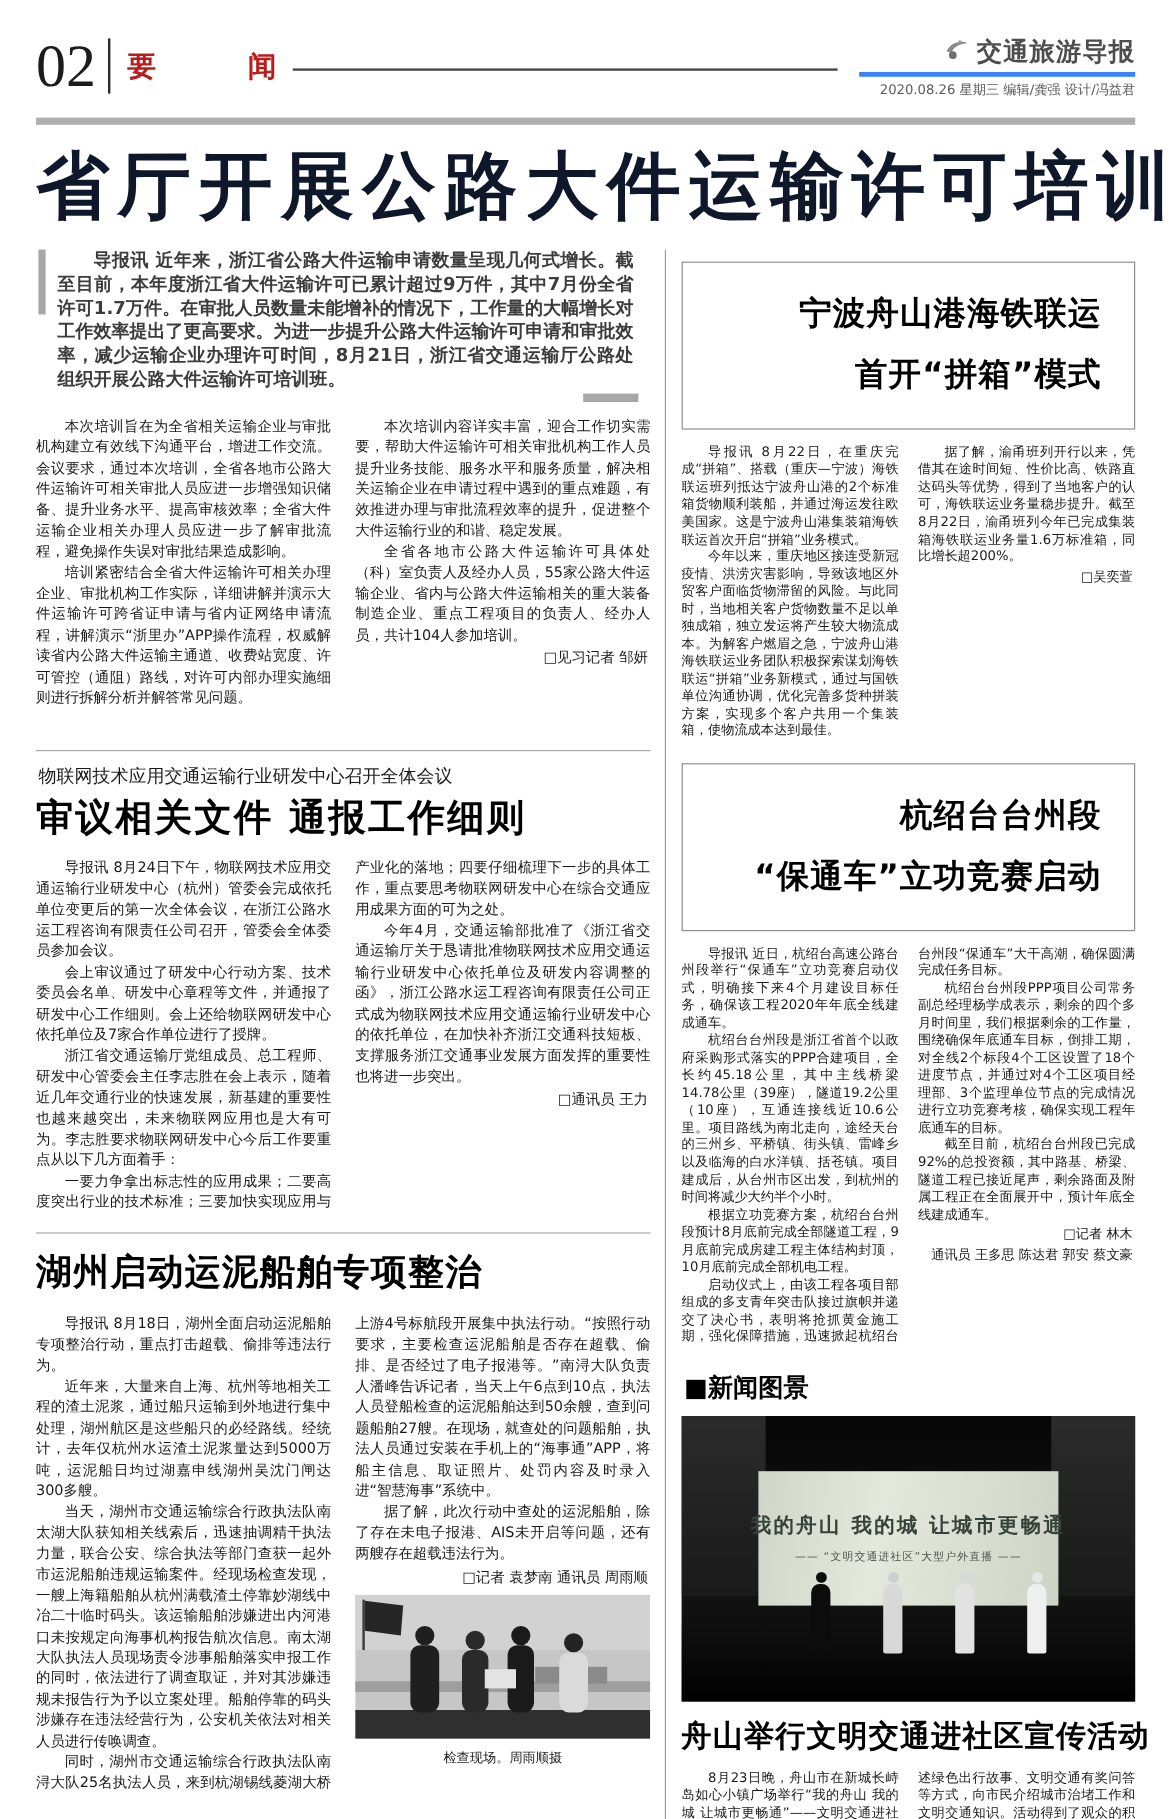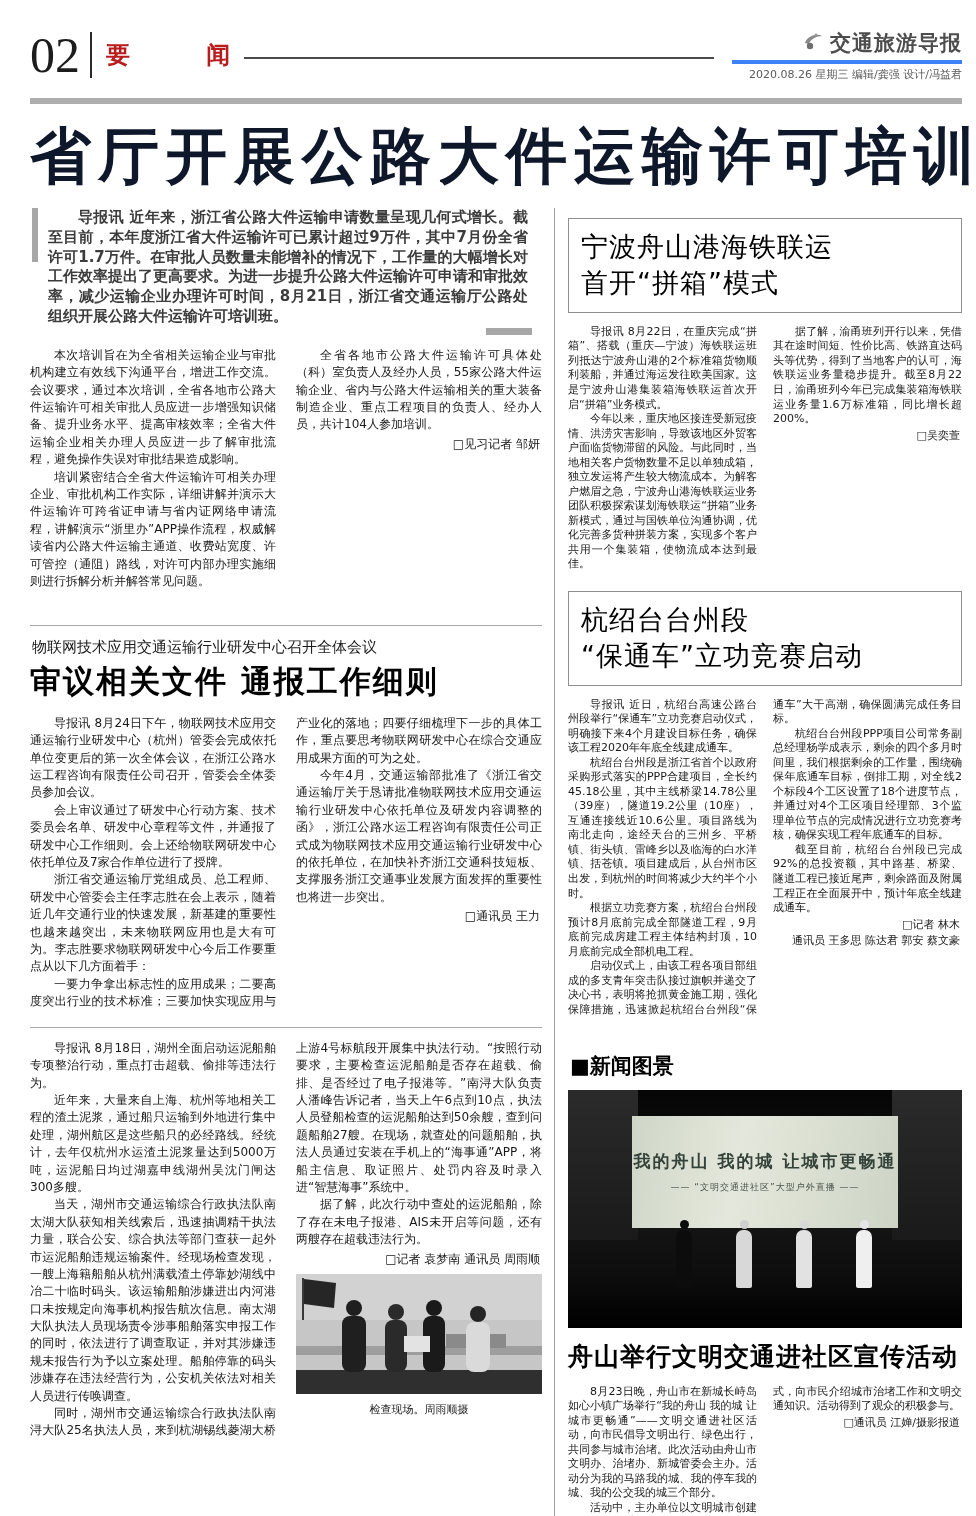--- a/index.html
+++ b/index.html
@@ -1,19 +1,19 @@
 <!DOCTYPE html>
 <html><head>
 <meta charset="utf-8">
 <style>
   html,body{margin:0;padding:0;background:#e8e8e8;}
   .page{
     position:relative; width:976px; height:1516px; margin:0 auto;
     background:#ffffff; overflow:hidden; box-sizing:border-box;
-    padding:26px 14px 0 30px;
+    padding:26px 30px 0 30px;
     font-family:"DejaVu Sans","Liberation Sans",sans-serif; color:#141414;
   }
   
   .hdr{display:flex; align-items:center; height:58px;}
   .pagenum{font-family:"Liberation Serif","DejaVu Serif",serif; font-size:50px; line-height:1; color:#1c1c1c; font-weight:400;}
   .hdr-sep{width:2px; height:46px; background:#2a2a2a; margin:0 14px 0 10px;}
   .section-title{font-size:24px; font-weight:bold; color:#b91c1c; letter-spacing:34px; white-space:nowrap;}
   .hdr-line{flex:1; height:2px; background:#4a4a4a; margin:6px 18px 0 -20px;}
   .masthead{width:230px; text-align:right; flex:none;}
   .masthead-top{display:flex; justify-content:flex-end; align-items:center; gap:5px;text-align:center;}
@@ -45,29 +45,29 @@
   .art1-body{height:266px;}
   .kicker{font-size:15px; color:#1a1a1a; margin:2px 0 4px 2px;}
   .sub-headline{font-size:31px; font-weight:900; color:#000; margin:0 0 12px 0; letter-spacing:2px;}
   .art2-body{height:300px;}
   .art3-headline{font-size:30px; font-weight:900; color:#000; margin:6px 0 14px 0; letter-spacing:1px;}
   .art3-body{height:404px;}
   figure{margin:6px 0 0 0; break-inside:avoid; background:#fff; position:relative; z-index:2;}
   .photo-caption{font-size:11px; text-align:center; margin-top:3px; color:#222;}
   
   .head-box{border:1px solid #8f8f8f; padding:10px 12px; margin-bottom:12px;}
-  .head-box .h2{font-size:27px; font-weight:400; color:#000; line-height:1.35; letter-spacing:1px; margin:0;}
+  .head-box .h2{font-size:27px; font-weight:700; color:#000; line-height:1.35; letter-spacing:1px; margin:15px;text-align:right;}
   .nb-body{height:252px; margin-bottom:14px;}
   .hst-body{height:338px; margin-bottom:16px;}
   .photo-section-header{font-size:21px; font-weight:bold; color:#000; margin:2px 0 10px 2px;}
   
   .stage-photo{position:relative; width:100%; height:238px; background:linear-gradient(#060606,#151515 55%,#050505); overflow:hidden; margin-bottom:12px;}
   .bldg{position:absolute; top:0; width:70px; height:150px; background:linear-gradient(#2b2b2b,#1a1a1a);}
   .bldg.l{left:0;} .bldg.r{right:0;}
-  .screen{position:absolute; left:64px; right:64px; top:26px; height:112px;
+  .screen{position:absolute; left:64px; right:64px; top:46px; height:112px;
           background:linear-gradient(100deg,#cfd6c8,#e4e8dc 40%,#cdd4c6); display:flex; flex-direction:column; align-items:center; justify-content:center;}
   .screen-title{font-size:17px; font-weight:900; color:#34423a; letter-spacing:2px; white-space:nowrap;}
   .screen-sub{font-size:9px; color:#4a554c; margin-top:8px; letter-spacing:1px; white-space:nowrap;text-align:center;}
   .stage-floor{position:absolute; left:0; right:0; bottom:0; height:64px; background:linear-gradient(#101010,#000);}
   .performer{position:absolute; bottom:40px; width:16px; height:58px; background:#0c0c0c; border-radius:7px 7px 2px 2px;}
   .performer::before{content:""; position:absolute; top:-10px; left:4px; width:9px; height:9px; border-radius:50%; background:#0c0c0c;}
   .performer.p1{left:108px;} .performer.p2{left:168px; background:#d8d8d8;} .performer.p2::before{background:#cfcfcf;}
   .performer.p3{left:228px; background:#e2e2e2;} .performer.p3::before{background:#d8d8d8;}
   .performer.p4{left:288px; background:#efefef;} .performer.p4::before{background:#e6e6e6;}
   .zs-headline{font-size:25px; font-weight:900; color:#000; margin:2px 0 12px 0; letter-spacing:1px; white-space:nowrap;}
@@ -109,20 +109,21 @@
       <div class="lead-block">
         <div class="q-open"></div>
         <div class="q-close"></div>
         <p class="lead-text">导报讯 近年来，浙江省公路大件运输申请数量呈现几何式增长。截至目前，本年度浙江省大件运输许可已累计超过9万件，其中7月份全省许可1.7万件。在审批人员数量未能增补的情况下，工作量的大幅增长对工作效率提出了更高要求。为进一步提升公路大件运输许可申请和审批效率，减少运输企业办理许可时间，8月21日，浙江省交通运输厅公路处组织开展公路大件运输许可培训班。</p>
       </div>
 
       <div class="cols art1-body">
         <div>
             <p class="para">本次培训旨在为全省相关运输企业与审批机构建立有效线下沟通平台，增进工作交流。会议要求，通过本次培训，全省各地市公路大件运输许可相关审批人员应进一步增强知识储备、提升业务水平、提高审核效率；全省大件运输企业相关办理人员应进一步了解审批流程，避免操作失误对审批结果造成影响。</p>
             <p class="para">培训紧密结合全省大件运输许可相关办理企业、审批机构工作实际，详细讲解并演示大件运输许可跨省证申请与省内证网络申请流程，讲解演示“浙里办”APP操作流程，权威解读省内公路大件运输主通道、收费站宽度、许可管控（通阻）路线，对许可内部办理实施细则进行拆解分析并解答常见问题。</p>
+            <p class="para">本次培训内容详实丰富，迎合工作切实需要，帮助大件运输许可相关审批机构工作人员提升业务技能、服务水平和服务质量，解决相关运输企业在申请过程中遇到的重点难题，有效推进办理与审批流程效率的提升，促进整个大件运输行业的和谐、稳定发展。</p>
             <p class="para">全省各地市公路大件运输许可具体处（科）室负责人及经办人员，55家公路大件运输企业、省内与公路大件运输相关的重大装备制造企业、重点工程项目的负责人、经办人员，共计104人参加培训。</p>
           </div>
         <div class="byline">□见习记者 邹妍</div>
       </div>
 
       <div class="hr"></div>
 
       <div>
         <div class="kicker">物联网技术应用交通运输行业研发中心召开全体会议</div>
         <div class="sub-headline">审议相关文件 通报工作细则</div>
@@ -134,20 +135,21 @@
               <p class="para">一要力争拿出标志性的应用成果；二要高度突出行业的技术标准；三要加快实现应用与产业化的落地；四要仔细梳理下一步的具体工作，重点要思考物联网研发中心在综合交通应用成果方面的可为之处。</p>
               <p class="para">今年4月，交通运输部批准了《浙江省交通运输厅关于恳请批准物联网技术应用交通运输行业研发中心依托单位及研发内容调整的函》，浙江公路水运工程咨询有限责任公司正式成为物联网技术应用交通运输行业研发中心的依托单位，在加快补齐浙江交通科技短板、支撑服务浙江交通事业发展方面发挥的重要性也将进一步突出。</p>
             </div>
           <div class="byline">□通讯员 王力</div>
         </div>
       </div>
 
       <div class="hr"></div>
 
       <div>
+        <div class="art3-headline">湖州启动运泥船舶专项整治</div>
         <div class="cols art3-body">
           <div>
               <p class="para">导报讯 8月18日，湖州全面启动运泥船舶专项整治行动，重点打击超载、偷排等违法行为。</p>
               <p class="para">近年来，大量来自上海、杭州等地相关工程的渣土泥浆，通过船只运输到外地进行集中处理，湖州航区是这些船只的必经路线。经统计，去年仅杭州水运渣土泥浆量达到5000万吨，运泥船日均过湖嘉申线湖州吴沈门闸达300多艘。</p>
               <p class="para">当天，湖州市交通运输综合行政执法队南太湖大队获知相关线索后，迅速抽调精干执法力量，联合公安、综合执法等部门查获一起外市运泥船舶违规运输案件。经现场检查发现，一艘上海籍船舶从杭州满载渣土停靠妙湖线中冶二十临时码头。该运输船舶涉嫌进出内河港口未按规定向海事机构报告航次信息。南太湖大队执法人员现场责令涉事船舶落实申报工作的同时，依法进行了调查取证，并对其涉嫌违规未报告行为予以立案处理。船舶停靠的码头涉嫌存在违法经营行为，公安机关依法对相关人员进行传唤调查。</p>
               <p class="para">同时，湖州市交通运输综合行政执法队南浔大队25名执法人员，来到杭湖锡线菱湖大桥上游4号标航段开展集中执法行动。“按照行动要求，主要检查运泥船舶是否存在超载、偷排、是否经过了电子报港等。”南浔大队负责人潘峰告诉记者，当天上午6点到10点，执法人员登船检查的运泥船舶达到50余艘，查到问题船舶27艘。在现场，就查处的问题船舶，执法人员通过安装在手机上的“海事通”APP，将船主信息、取证照片、处罚内容及时录入进“智慧海事”系统中。</p>
               <p class="para">据了解，此次行动中查处的运泥船舶，除了存在未电子报港、AIS未开启等问题，还有两艘存在超载违法行为。</p>
             </div>
           <div class="byline">□记者 袁梦南 通讯员 周雨顺</div>
           <figure>

